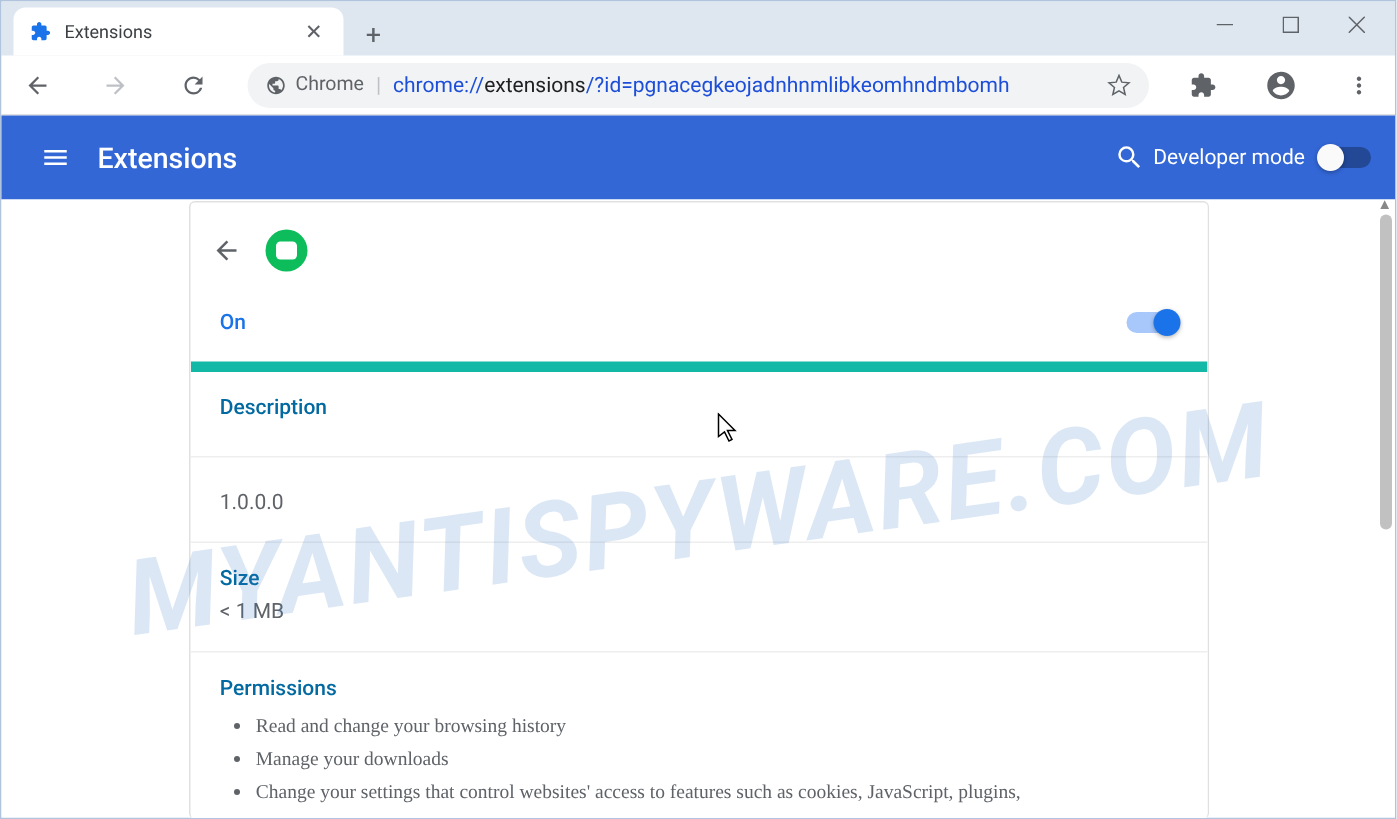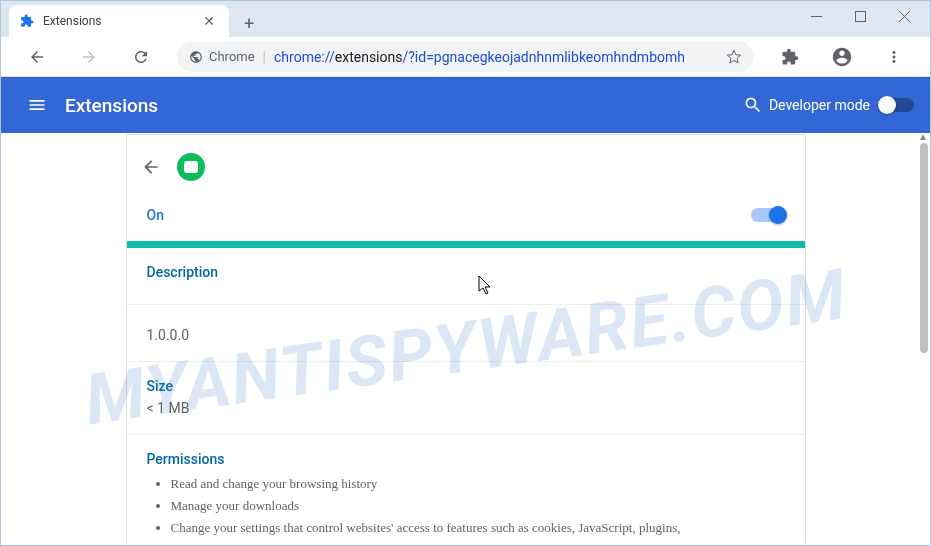--- a/index.html
+++ b/index.html
@@ -71,21 +71,21 @@
       width: 44px; height: 28px;
       display: flex; align-items: center; justify-content: center;
       color: #5f6368; font-size: 12px;
       cursor: pointer;
     }
     
     .toolbar {
       height: 40px;
       display: flex;
       align-items: center;
-      padding: 0 20px;
+      padding: 0 8px;
       gap: 20px;
       background: #fff;
       border-bottom: 1px solid #e0e0e0;
     }
     .tb-icon {
       width: 32px; height: 32px;
       display: flex; align-items: center; justify-content: center;
       color: #5f6368;
       border-radius: 50%;
       cursor: pointer;

